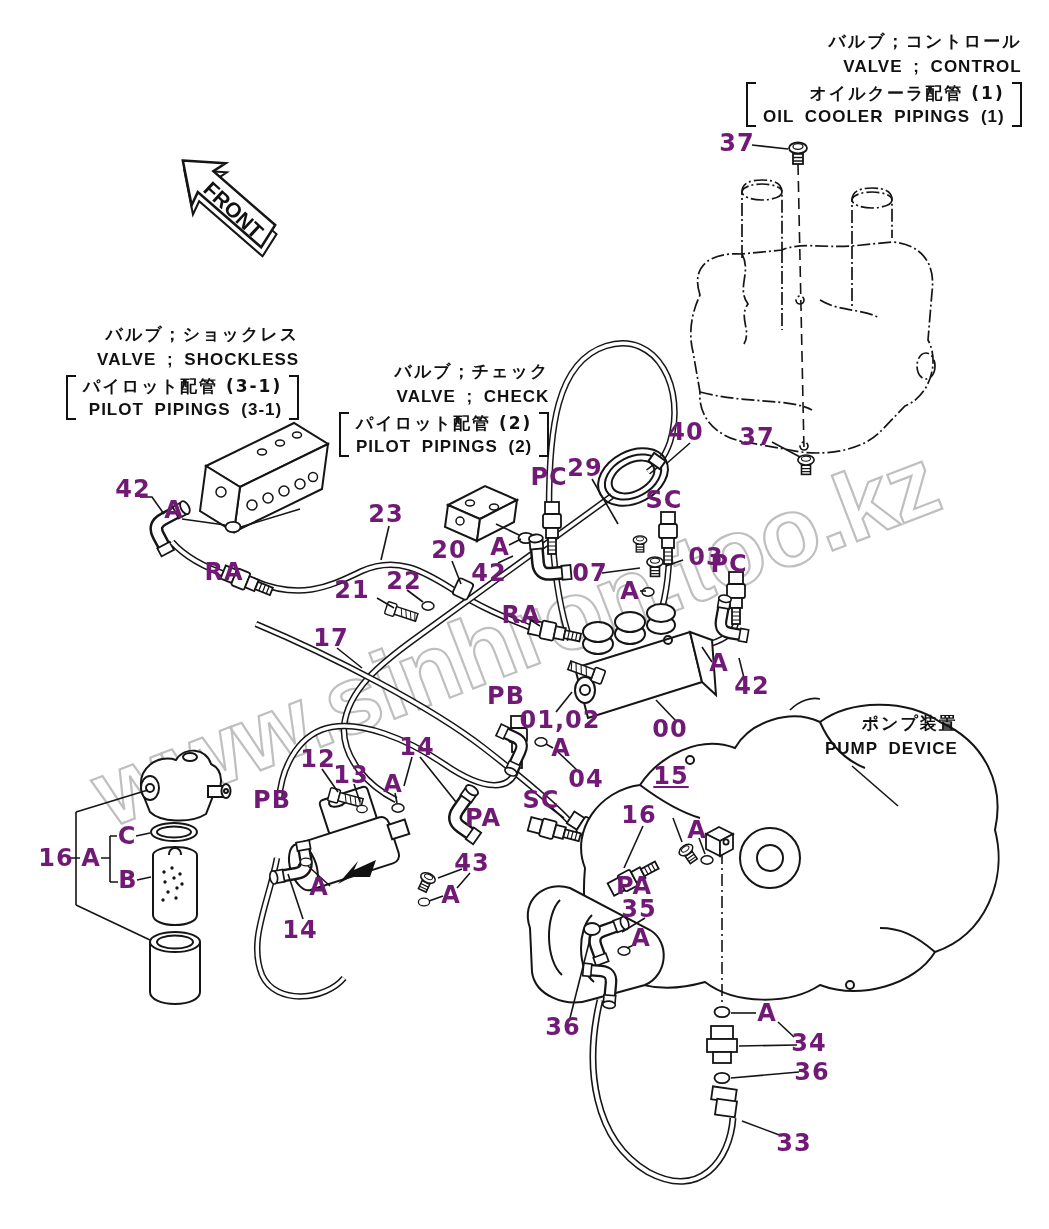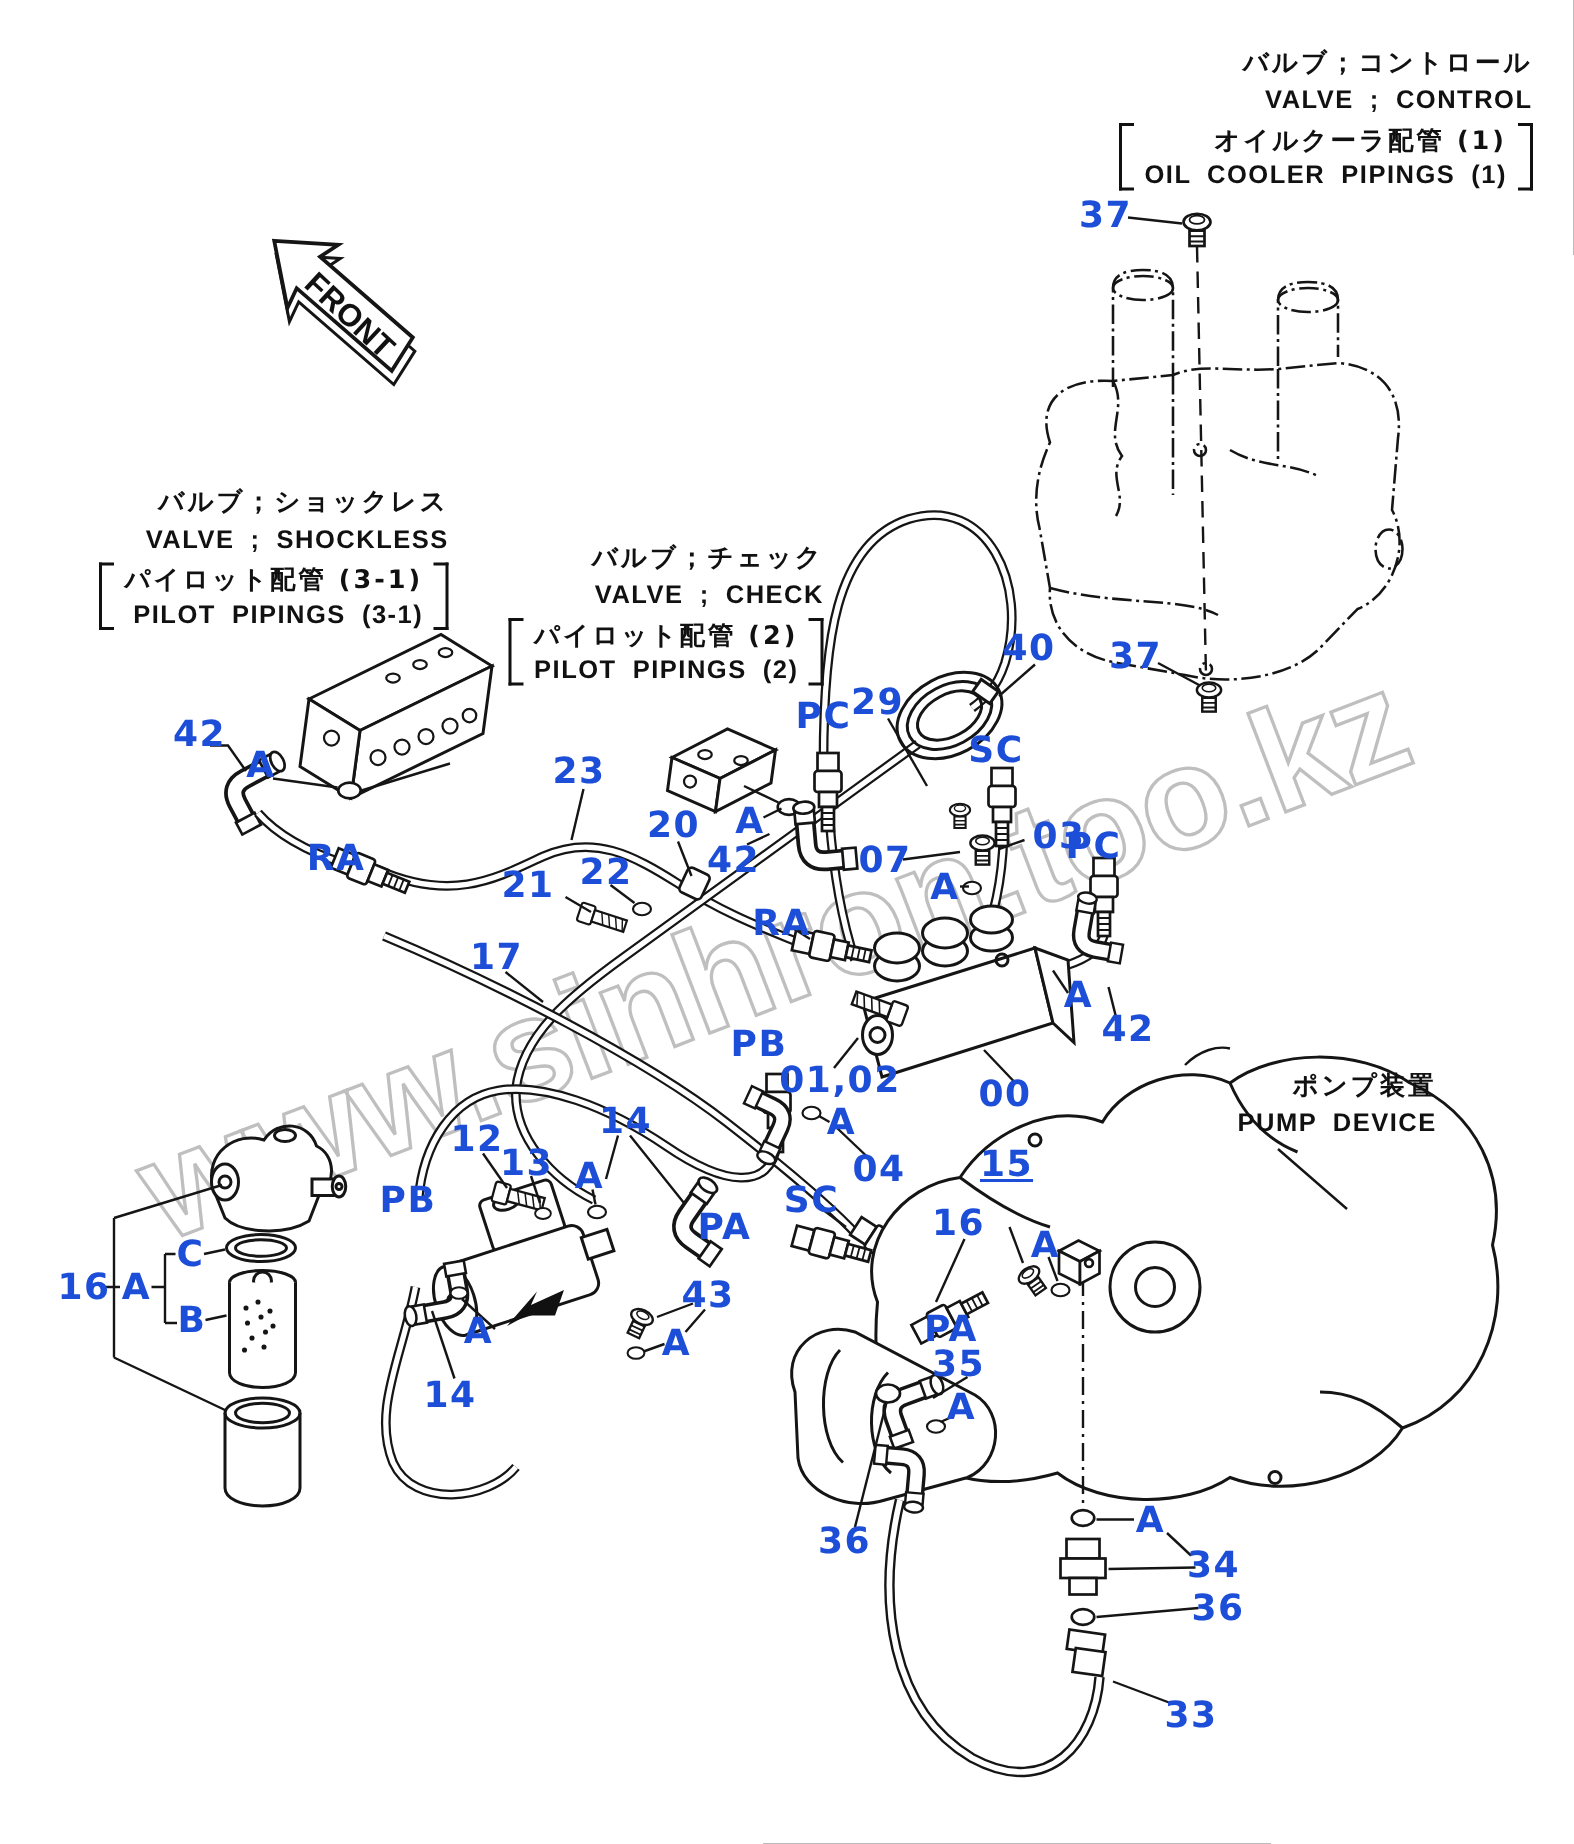--- a/index.html
+++ b/index.html
@@ -4,21 +4,21 @@
 <style>
   html,body{margin:0;padding:0;background:#888;}
   #stage{
     position:relative;width:1049px;height:1229px;background:#ffffff;
     font-family:"Liberation Sans",sans-serif;overflow:hidden;margin:0 auto;
   }
   #art{position:absolute;left:0;top:0;}
   .callout{
     position:absolute;transform:translate(-50%,-50%);
     font-family:"DejaVu Sans",sans-serif;font-weight:bold;font-size:24px;
-    color:#1d4ed8;white-space:nowrap;letter-spacing:1px;line-height:1;
+    color:#701a75;white-space:nowrap;letter-spacing:1px;line-height:1;
   }
   .tblock{position:absolute;color:#111;text-align:right;}
   .tblock .jp{font-family:"DejaVu Sans",sans-serif;font-weight:bold;font-size:17px;letter-spacing:2px;margin-bottom:4px;}
   .tblock .en{font-family:"Liberation Sans",sans-serif;font-weight:bold;font-size:17px;letter-spacing:1px;word-spacing:5px;margin-bottom:5px;}
   .brk{display:flex;align-items:stretch;margin-left:6px;}
   .brk .bl{width:8px;border:2px solid #111;border-right:none;margin-right:7px;}
   .brk .br{width:8px;border:2px solid #111;border-left:none;margin-left:7px;}
   .brk .inner .jp{margin-bottom:2px;}
   .brk .inner .en{margin-bottom:0;}
 </style>

